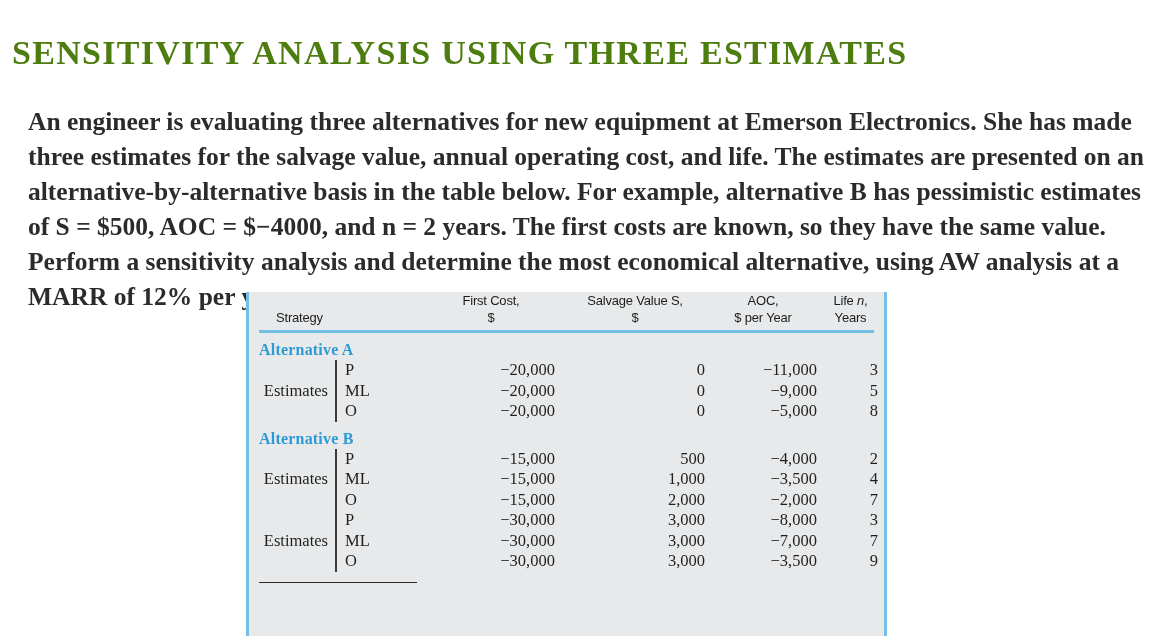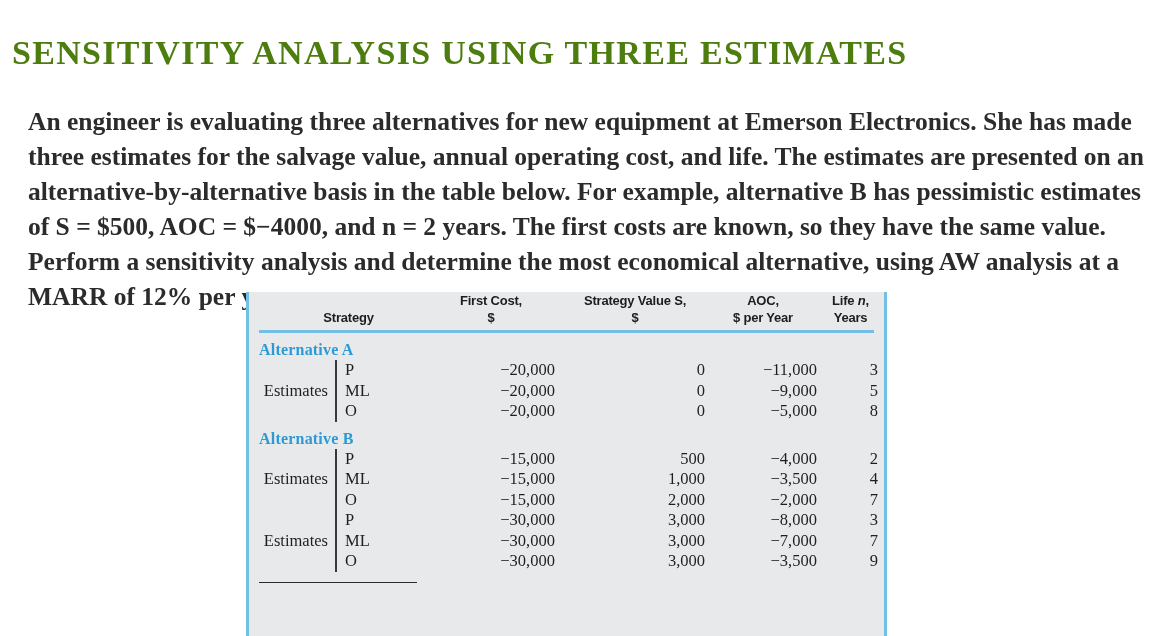--- a/index.html
+++ b/index.html
@@ -65,32 +65,32 @@
   .col-strategy { width: 172px; }
   .col-first    { width: 140px; }
   .col-salvage  { width: 148px; }
   .col-aoc      { width: 108px; }
   .col-life     { width: 67px; }
 
   
   thead th {
     font-family: "Liberation Sans", "DejaVu Sans", sans-serif;
     font-size: 13px;
-    font-weight: bold;
+    font-weight: normal;
     color: #1d1d1d;
     padding: 0;
     vertical-align: bottom;
     letter-spacing: -0.2px;
   }
   .hdr-cell {
     text-align: center;
     line-height: 17px;
     padding-bottom: 4px;
   }
-  .hdr-cell.left { text-align: center; padding-left: 27px; }
+  .hdr-cell.left { text-align: left; padding-left: 27px; }
   .hdr-line1 { display: block; }
   .hdr-line2 { display: block; }
   .hdr-italic { font-style: italic; }
 
   .hdr-rule td {
     padding: 0;
     height: 3px;
   }
   .hdr-rule .rule-inner {
     height: 3px;
@@ -193,21 +193,21 @@
       <tr>
         <th class="hdr-cell left">
           <span class="hdr-line1"></span>
           <span class="hdr-line2">Strategy</span>
         </th>
         <th class="hdr-cell">
           <span class="hdr-line1">First Cost,</span>
           <span class="hdr-line2">$</span>
         </th>
         <th class="hdr-cell">
-          <span class="hdr-line1">Strategy Value S,</span>
+          <span class="hdr-line1">Salvage Value S,</span>
           <span class="hdr-line2">$</span>
         </th>
         <th class="hdr-cell">
           <span class="hdr-line1">AOC,</span>
           <span class="hdr-line2">$ per Year</span>
         </th>
         <th class="hdr-cell">
           <span class="hdr-line1">Life <span class="hdr-italic">n</span>,</span>
           <span class="hdr-line2">Years</span>
         </th>

